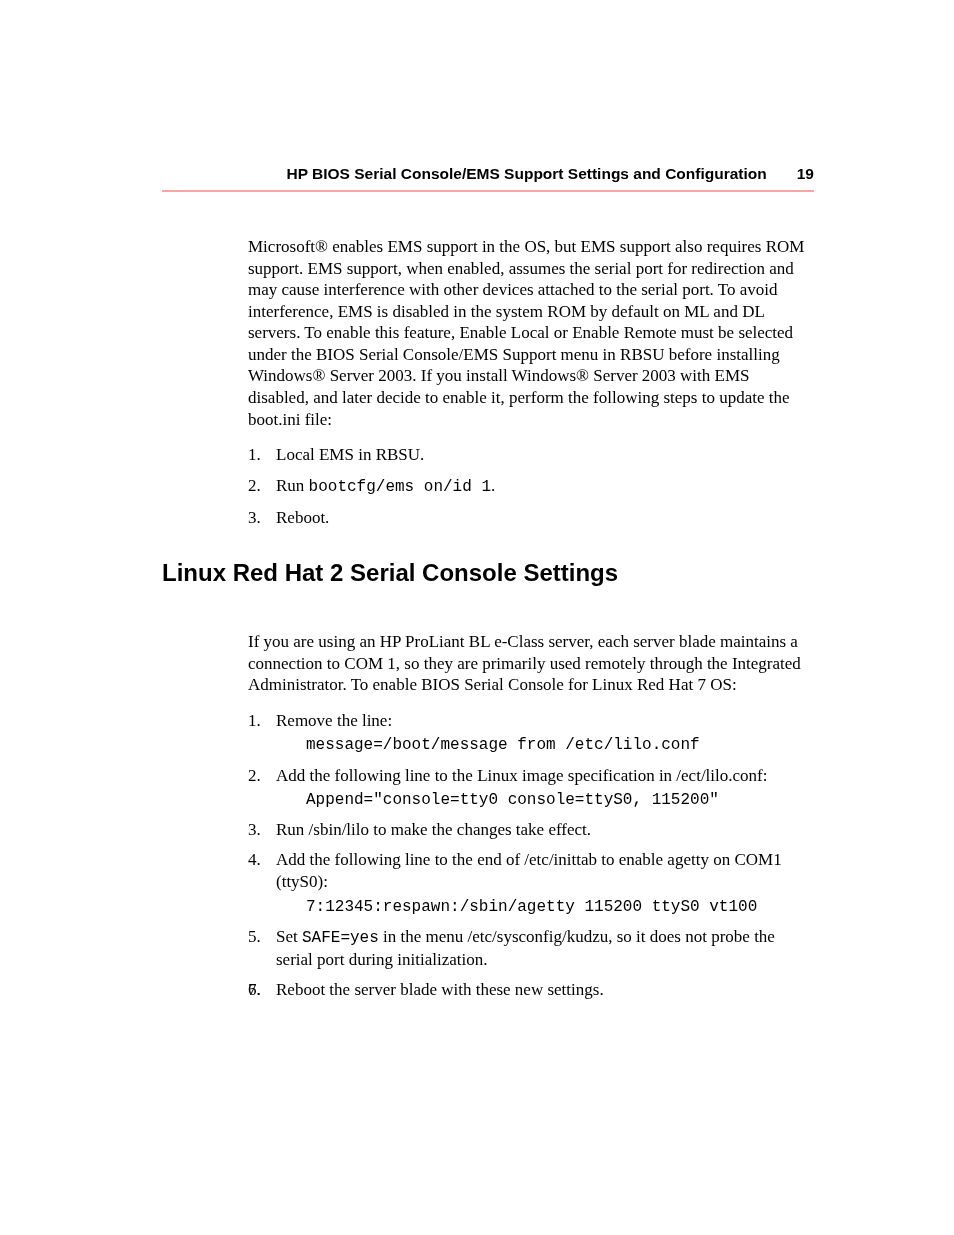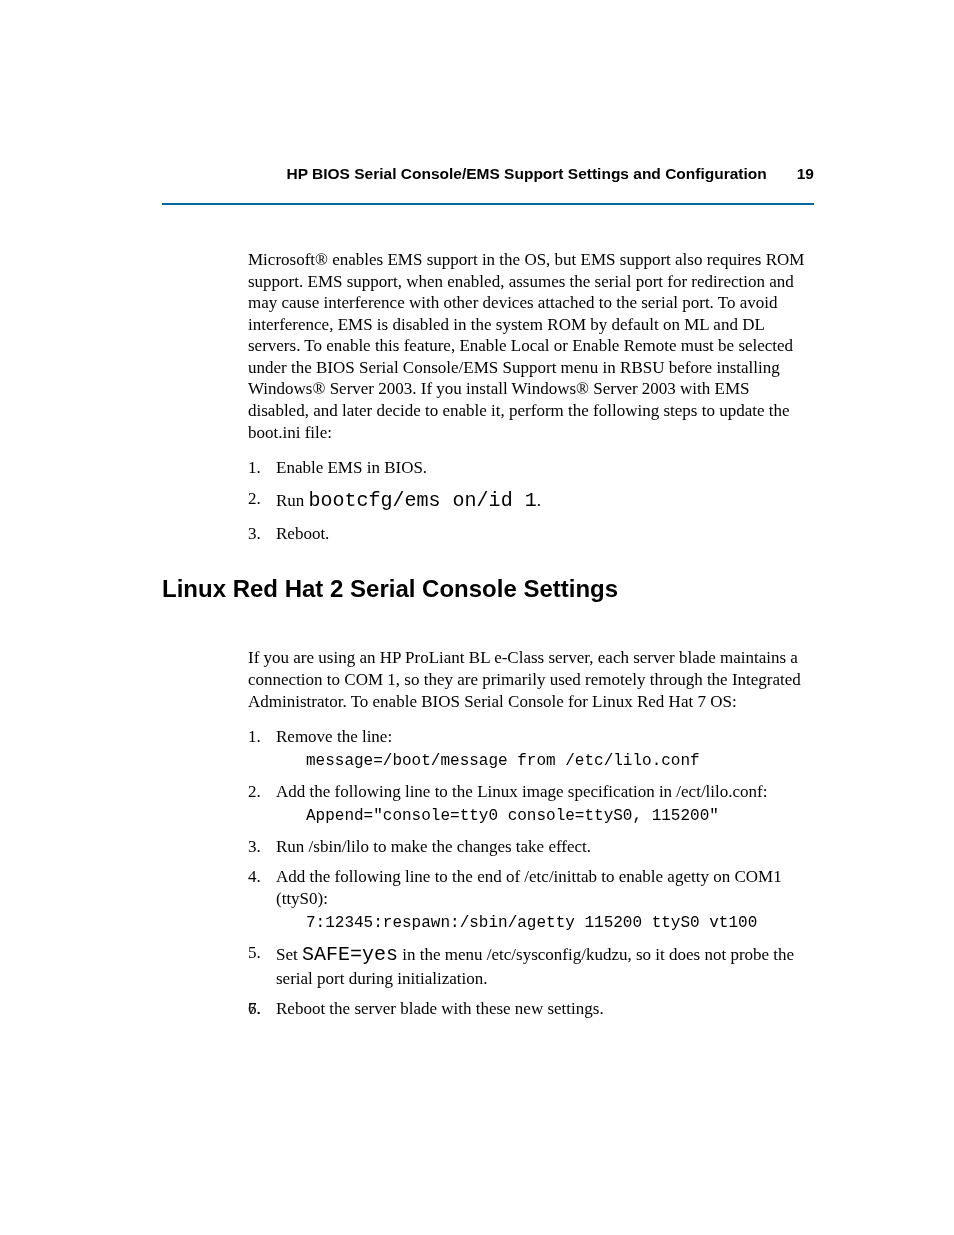--- a/index.html
+++ b/index.html
@@ -9,22 +9,22 @@
     font-family: "Times New Roman", Times, serif;
     color: #000;
     width: 954px;
     height: 1235px;
     position: relative;
   }
   .page {
     padding: 165px 140px 0 162px;
   }
   .header-rule {
-    border-bottom: 2px solid #0369a1;
-    padding-bottom: 20px;
+    border-bottom: 2px solid #fca5a5;
+    padding-bottom: 7px;
     margin-bottom: 42px;
     text-align: right;
   }
   .header-title {
     font-family: Arial, Helvetica, sans-serif;
     font-weight: bold;
     font-size: 15.5px;
   }
   .header-pagenum {
     font-family: Arial, Helvetica, sans-serif;
@@ -56,21 +56,21 @@
     margin-bottom: 9px;
   }
   ol.steps > li::before {
     content: counter(step) ".";
     position: absolute;
     left: 0;
     top: 0;
   }
   .mono {
     font-family: "Courier New", Courier, monospace;
-    font-size: 20px;
+    font-size: 16px;
   }
   h2.section {
     font-family: Arial, Helvetica, sans-serif;
     font-weight: bold;
     font-size: 24px;
     margin: 30px 0 16px 0;
   }
   .codeblock {
     font-family: "Courier New", Courier, monospace;
     font-size: 16px;
@@ -106,21 +106,21 @@
 
   <div class="header-rule">
     <span class="header-title">HP BIOS Serial Console/EMS Support Settings and Configuration</span>
     <span class="header-pagenum">19</span>
   </div>
 
   <div class="body-block">
     <p class="para">Microsoft® enables EMS support in the OS, but EMS support also requires ROM support. EMS support, when enabled, assumes the serial port for redirection and may cause interference with other devices attached to the serial port. To avoid interference, EMS is disabled in the system ROM by default on ML and DL servers. To enable this feature, Enable Local or Enable Remote must be selected under the BIOS Serial Console/EMS Support menu in RBSU before installing Windows® Server 2003. If you install Windows® Server 2003 with EMS disabled, and later decide to enable it, perform the following steps to update the boot.ini file:</p>
 
     <ol class="steps">
-      <li><span>Enable EMS in BIOS.</span></li>
+      <li><span>Local EMS in RBSU.</span></li>
       <li>
         <span>Run </span><span class="mono">bootcfg/ems on/id 1</span><span>.</span>
       </li>
       <li><span>Reboot.</span></li>
     </ol>
   </div>
 
   <h2 class="section">Linux Red Hat 2 Serial Console Settings</h2>
 
   <div class="body-block">

